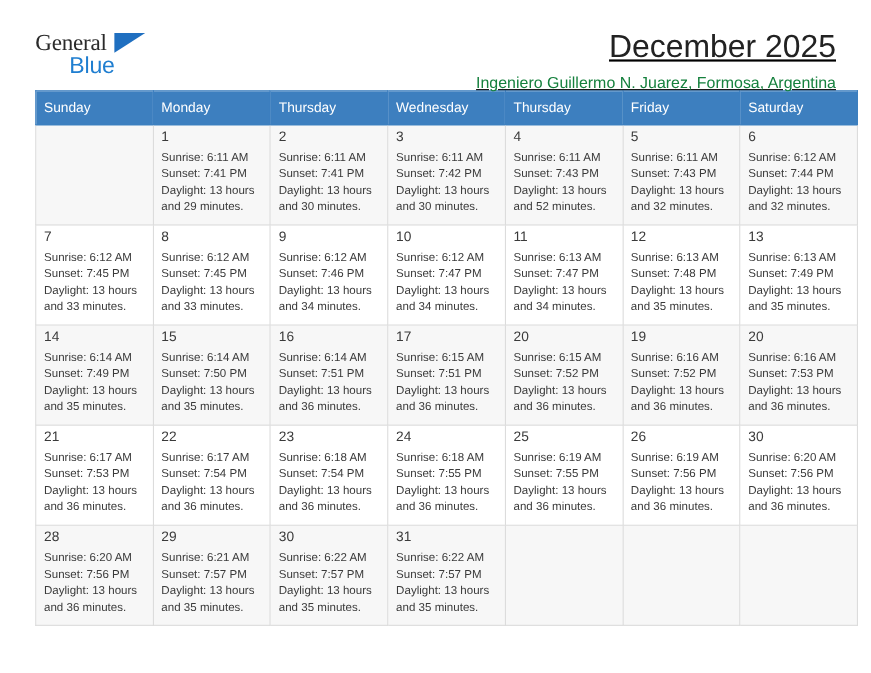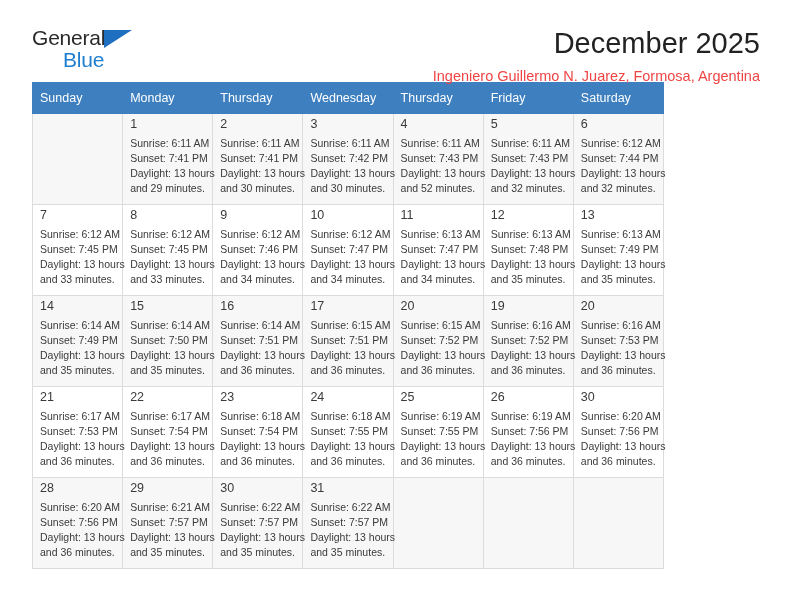--- a/index.html
+++ b/index.html
@@ -38,21 +38,21 @@
     height: 48px;
     flex: 0 0 auto;
   }
   .brand-general {
     position: absolute;
     left: 0;
     top: 0;
     font-size: 21px;
     letter-spacing: -0.2px;
     color: #2a2a2a;
-    font-family: Liberation Sans, sans-serif;
+    font-family: Liberation Serif, serif;
   }
   .brand-triangle {
     position: absolute;
     left: 72px;
     top: 4px;
     width: 0;
     height: 0;
     border-left: 28px solid #1f6fc0;
     border-bottom: 18px solid transparent;
   }
@@ -62,38 +62,39 @@
     top: 22px;
     font-size: 21px;
     letter-spacing: -0.2px;
     color: #1f7ed0;
     font-family: "Liberation Sans", sans-serif;
   }
   .titles {
     text-align: right;
     flex: 1 1 auto;
     padding-top: 2px;
+    text-decoration: underline;
   }
   .cal-title {
     font-size: 29px;
     font-weight: normal;
     color: #222222;
     line-height: 1.05;
     white-space: nowrap;
   }
   .cal-subtitle {
     font-size: 14.5px;
-    color: #ef4444;
+    color: #15803d;
     margin-top: 10px;
     white-space: nowrap;
   }
 
   
   .calendar {
-    width: 632px;
+    width: 748px;
     border-collapse: collapse;
     table-layout: fixed;
     margin-top: 10px;
   }
   .calendar th {
     background: #3d7fbf;
     color: #ffffff;
     font-weight: normal;
     font-size: 12.5px;
     text-align: left;

